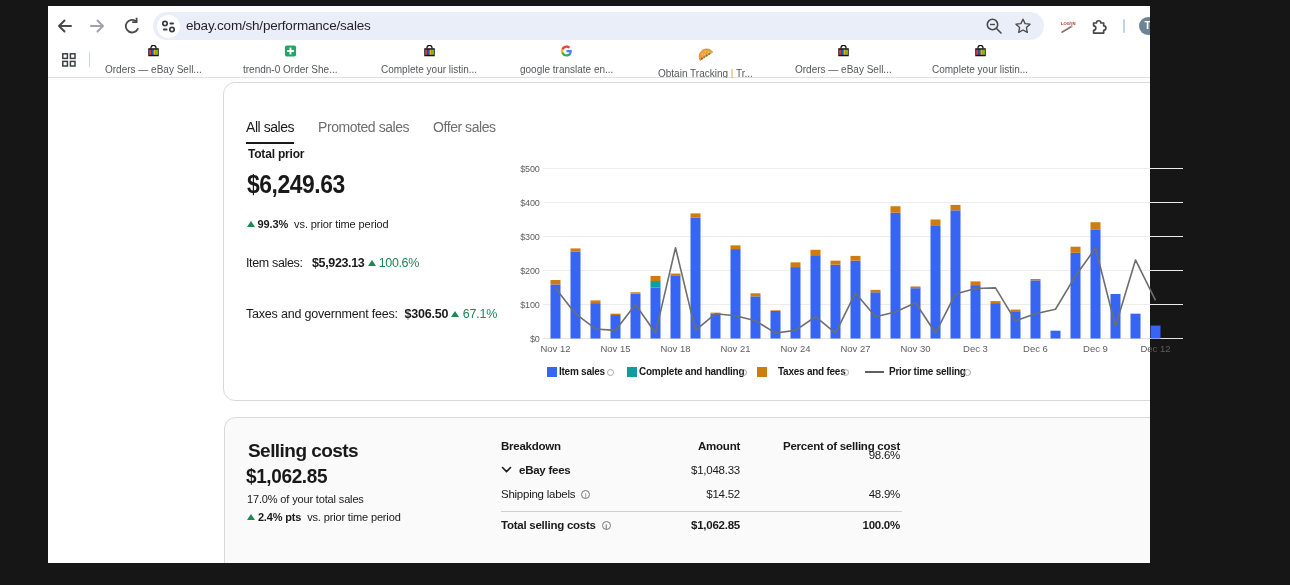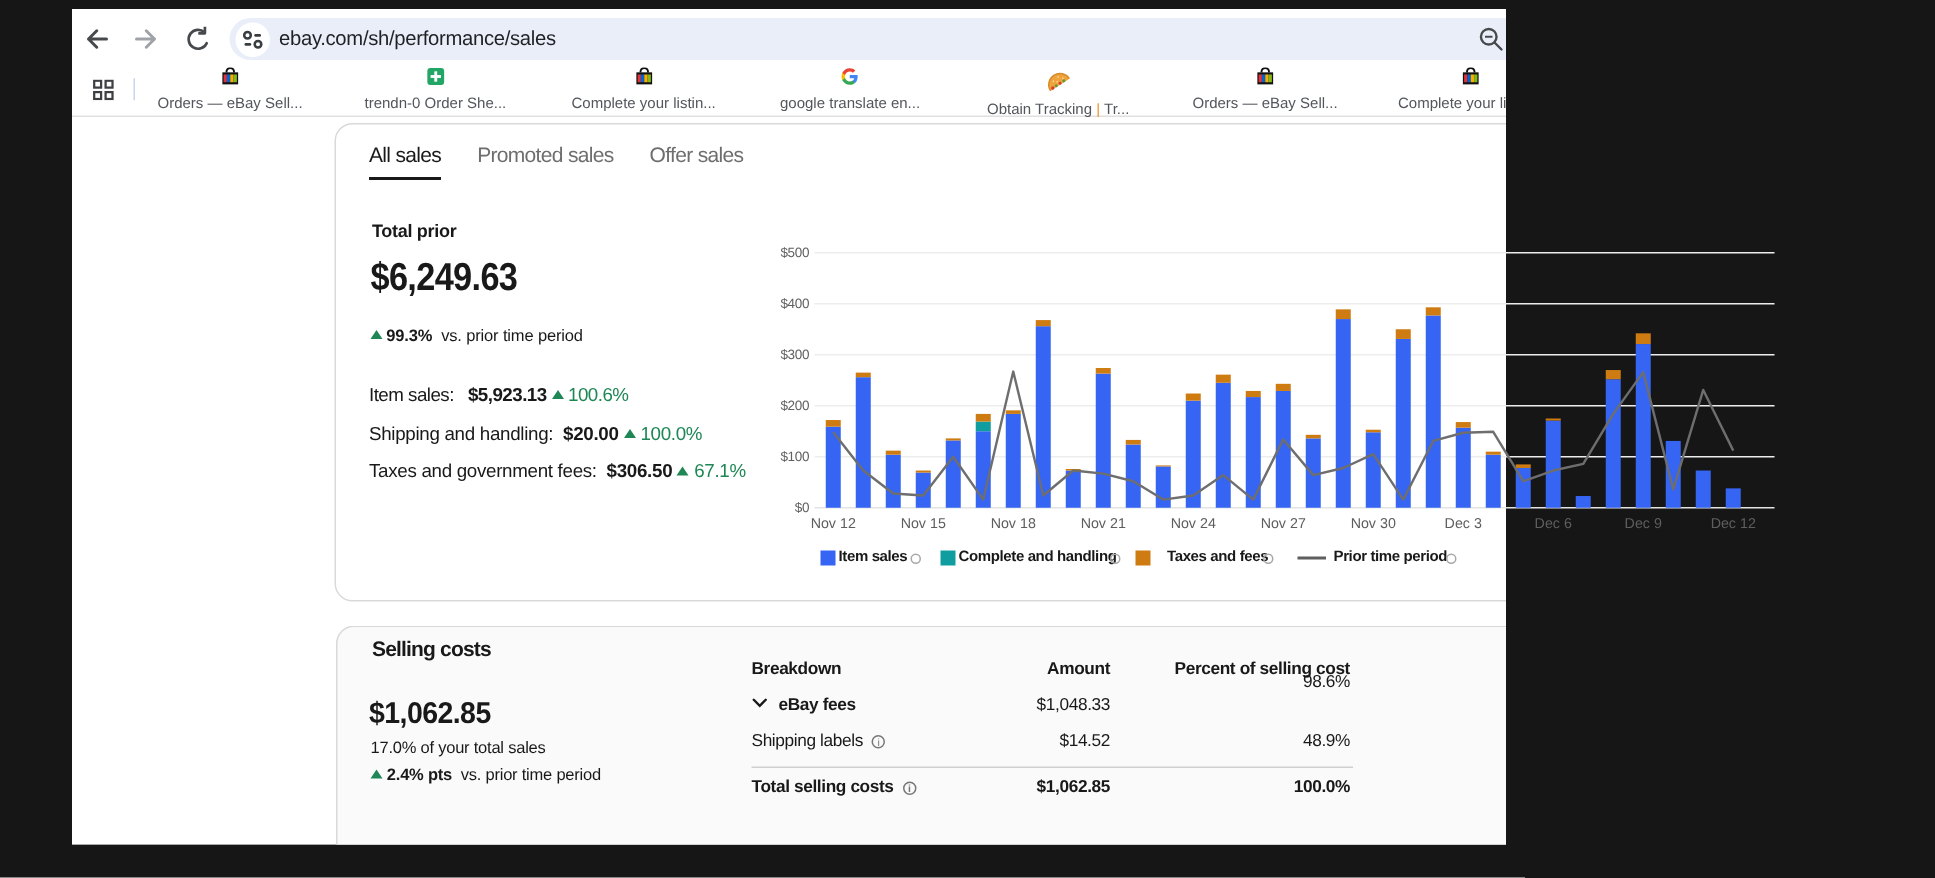--- a/index.html
+++ b/index.html
@@ -1,18 +1,18 @@
 <!DOCTYPE html>
 <html><head>
 <meta charset="utf-8">
 <style>
   * { margin:0; padding:0; box-sizing:border-box; }
   html,body { width:1290px; height:585px; overflow:hidden; }
   body { background:#161616; font-family:"Liberation Sans", sans-serif; position:relative; }
-  .win { position:absolute; left:48px; top:6px; width:956px; height:557px; background:#fff; overflow:hidden; }
+  .win { position:absolute; left:48px; top:6px; width:1102px; height:557px; background:#fff; overflow:hidden; }
   .abs { position:absolute; }
 
   
   .toolbar { position:absolute; left:0; top:0; width:1194px; height:39px; background:#fff; }
   .urlpill { position:absolute; left:105px; top:6px; width:891px; height:28px; background:#e9eef9; border-radius:14px; }
   .sitecirc { position:absolute; left:4px; top:2.5px; width:23px; height:23px; background:#fff; border-radius:50%; }
   .urltext { position:absolute; left:33px; top:6px; font-size:13.5px; color:#1f2124; letter-spacing:-0.2px; }
   .updatechip { position:absolute; left:1120px; top:5.5px; width:130px; height:29px; background:#cfe0fc; border-radius:14.5px; color:#1b4c9c; font-size:12.5px; line-height:29px; padding-left:10.5px; letter-spacing:-0.1px; }
   .avatar { position:absolute; left:1090.5px; top:11.3px; width:18px; height:18px; border-radius:50%; background:#6e8494; color:#fff; font-size:10px; font-weight:bold; text-align:center; line-height:18px; }
 
@@ -22,21 +22,21 @@
   .bkitem span { display:inline-block; }
 
   
   .page { position:absolute; left:0; top:72px; width:1194px; height:485px; background:#fff; }
   .card1 { position:absolute; left:175px; top:4px; width:965px; height:319px; background:#fff; border:1px solid #d9d9d9; border-radius:12px; }
   .card2 { position:absolute; left:176px; top:339px; width:965px; height:160px; background:#fafafa; border:1px solid #d9d9d9; border-radius:12px; border-bottom:none; }
 
   .tabs { position:absolute; left:22px; top:12px; font-size:14px; letter-spacing:-0.45px; color:#191919; }
   .tab { display:inline-block; margin-right:24px;text-align:center; }
   .tab.on { padding-bottom:7px; border-bottom:2.5px solid #191919; }
-  .tab.off { color:#6e6e6e; }
+  .tab.off { color:#6e6e6e;margin-top:24px; }
 
   .cf-pill { position:absolute; left:770px; top:41px; width:171px; height:29px; border:1px solid #8c8c8c; border-radius:15px; background:#fff; }
   .cf-pill span { position:absolute; left:13px; top:8px; font-size:11.5px; letter-spacing:-0.25px; color:#191919; }
 
   h3.sec { font-size:11.5px; font-weight:bold; color:#191919; letter-spacing:-0.2px; }
   .bignum { font-size:26px; color:#191919; font-weight:bold; letter-spacing:-0.5px; transform:scaleX(0.88); transform-origin:0 0; }
   .green { color:#1f8756; }
   .tri { display:inline-block; width:0; height:0; border-left:4.2px solid transparent; border-right:4.2px solid transparent; border-bottom:6px solid #1f8756; vertical-align:1px; }
   .deltaline { font-size:11px; color:#191919; letter-spacing:-0.1px; }
   .statrow { font-size:12.5px; color:#191919; letter-spacing:-0.35px; }
@@ -195,41 +195,40 @@
     <div class="card1">
       <div class="tabs">
         <span class="tab on">All sales</span><span class="tab off">Promoted sales</span><span class="tab off">Offer sales</span>
       </div>
 
       <h3 class="sec abs" style="left:24px;top:64px;font-size:12px">Total prior</h3>
       <div class="bignum abs" style="left:23px;top:86px">$6,249.63</div>
       <div class="deltaline abs" style="left:22.5px;top:135px"><span class="tri"></span>&nbsp;<b>99.3%</b>&nbsp; vs. prior time period</div>
 
       <div class="statrow abs" style="left:22px;top:173px">Item sales: &nbsp;&nbsp;<b>$5,923.13</b> <span class="tri"></span> <span class="green">100.6%</span></div>
-      <div class="statrow abs" style="left:22px;top:198.5px;letter-spacing:-0.2px">Shipping and handling: &nbsp;<b>$20.00</b> <span class="tri"></span> <span class="green">100.0%</span></div>
       <div class="statrow abs" style="left:22px;top:224px;letter-spacing:-0.2px">Taxes and government fees: &nbsp;<b>$306.50</b> <span class="tri"></span> <span class="green">67.1%</span></div>
 
       <div class="legend">
         <span class="lsq" style="left:323px;background:#3665f3"></span>
           <i style="left:335px">Item sales</i>
           <span class="linfo" style="left:382.5px"></span>
         <span class="lsq" style="left:403px;background:#0f9d9f"></span>
           <i style="left:415px">Complete and handling</i>
           <span class="linfo" style="left:516px"></span>
         <span class="lsq" style="left:533px;background:#ce7c11"></span>
           <i style="left:554px">Taxes and fees</i>
           <span class="linfo" style="left:618px"></span>
         <span class="ldash" style="left:641px"></span>
-          <i style="left:665px">Prior time period</i>
+          <i style="left:665px">Prior time selling</i>
           <span class="linfo" style="left:740px"></span>
       </div>
     </div>
 
     <div class="card2">
-      <h3 class="sec abs" style="left:23px;top:6px;font-size:14px;letter-spacing:-0.55px">Selling costs</h3>
+      <h3 class="sec abs" style="left:23px;top:22px;font-size:19px;letter-spacing:-0.55px">Selling costs</h3>
       <div class="abs" style="left:21px;top:47px;font-size:20px;font-weight:bold;color:#191919;letter-spacing:-0.4px;transform:scaleX(0.95);transform-origin:0 0">$1,062.85</div>
       <div class="abs" style="left:22px;top:75px;font-size:11px;letter-spacing:-0.15px;color:#191919">17.0% of your total sales</div>
       <div class="abs" style="left:22px;top:93px;font-size:11px;letter-spacing:-0.15px;color:#191919"><span class="tri" style="border-bottom-width:6px;border-left-width:4px;border-right-width:4px"></span> <b>2.4% pts</b>&nbsp; vs. prior time period</div>
 
       <div class="t-head abs" style="left:276px;top:22px">Breakdown</div>
       <div class="t-head abs" style="left:276px;top:22px;width:239px;text-align:right">Amount</div>
       <div class="t-head abs" style="left:276px;top:22px;width:399px;text-align:right">Percent of selling cost</div>
 
       <div class="t-cell abs" style="left:276px;top:46px"><svg width="11" height="8" viewBox="0 0 11 8" fill="none" style="margin-right:7px">
             <path d="M1.5 1.5 L5.5 5.5 L9.5 1.5" stroke="#191919" stroke-width="1.6" stroke-linecap="round"></path>

